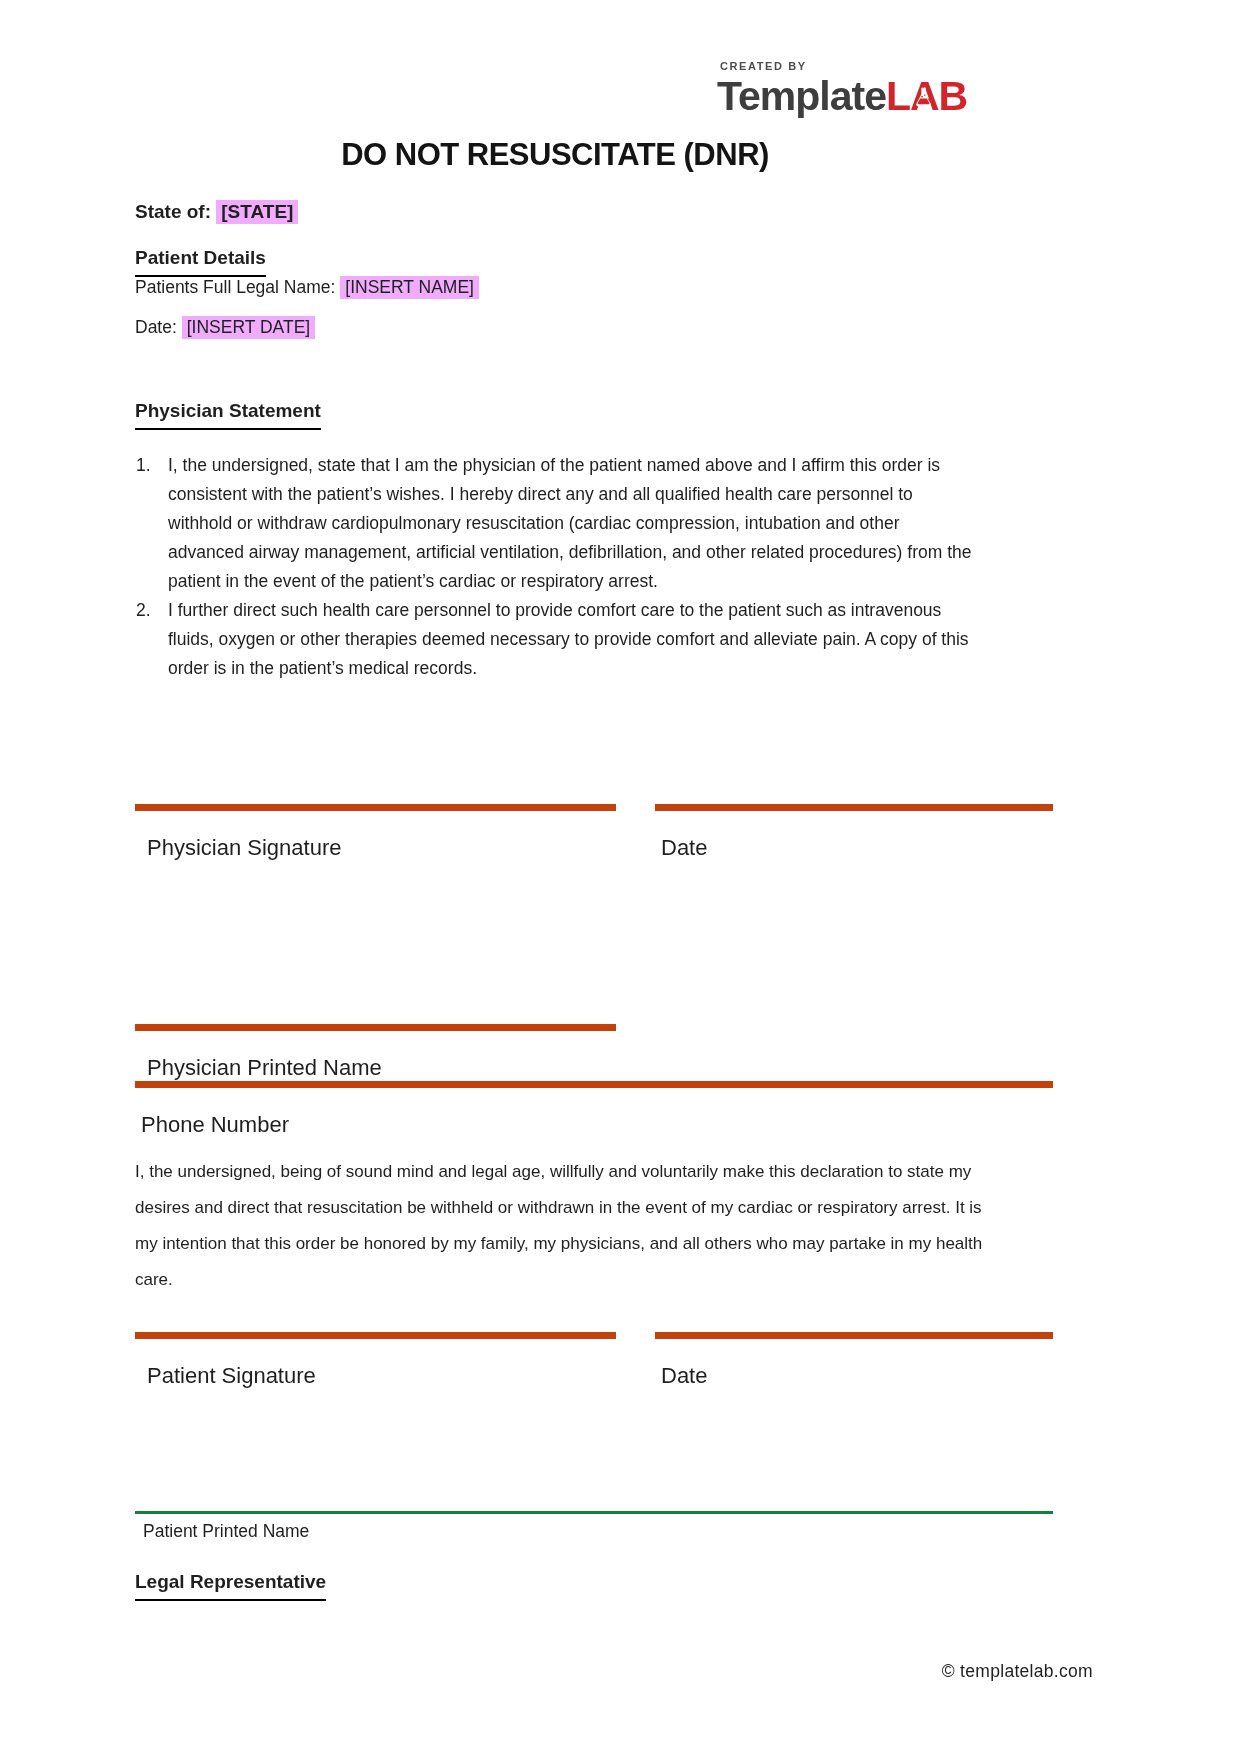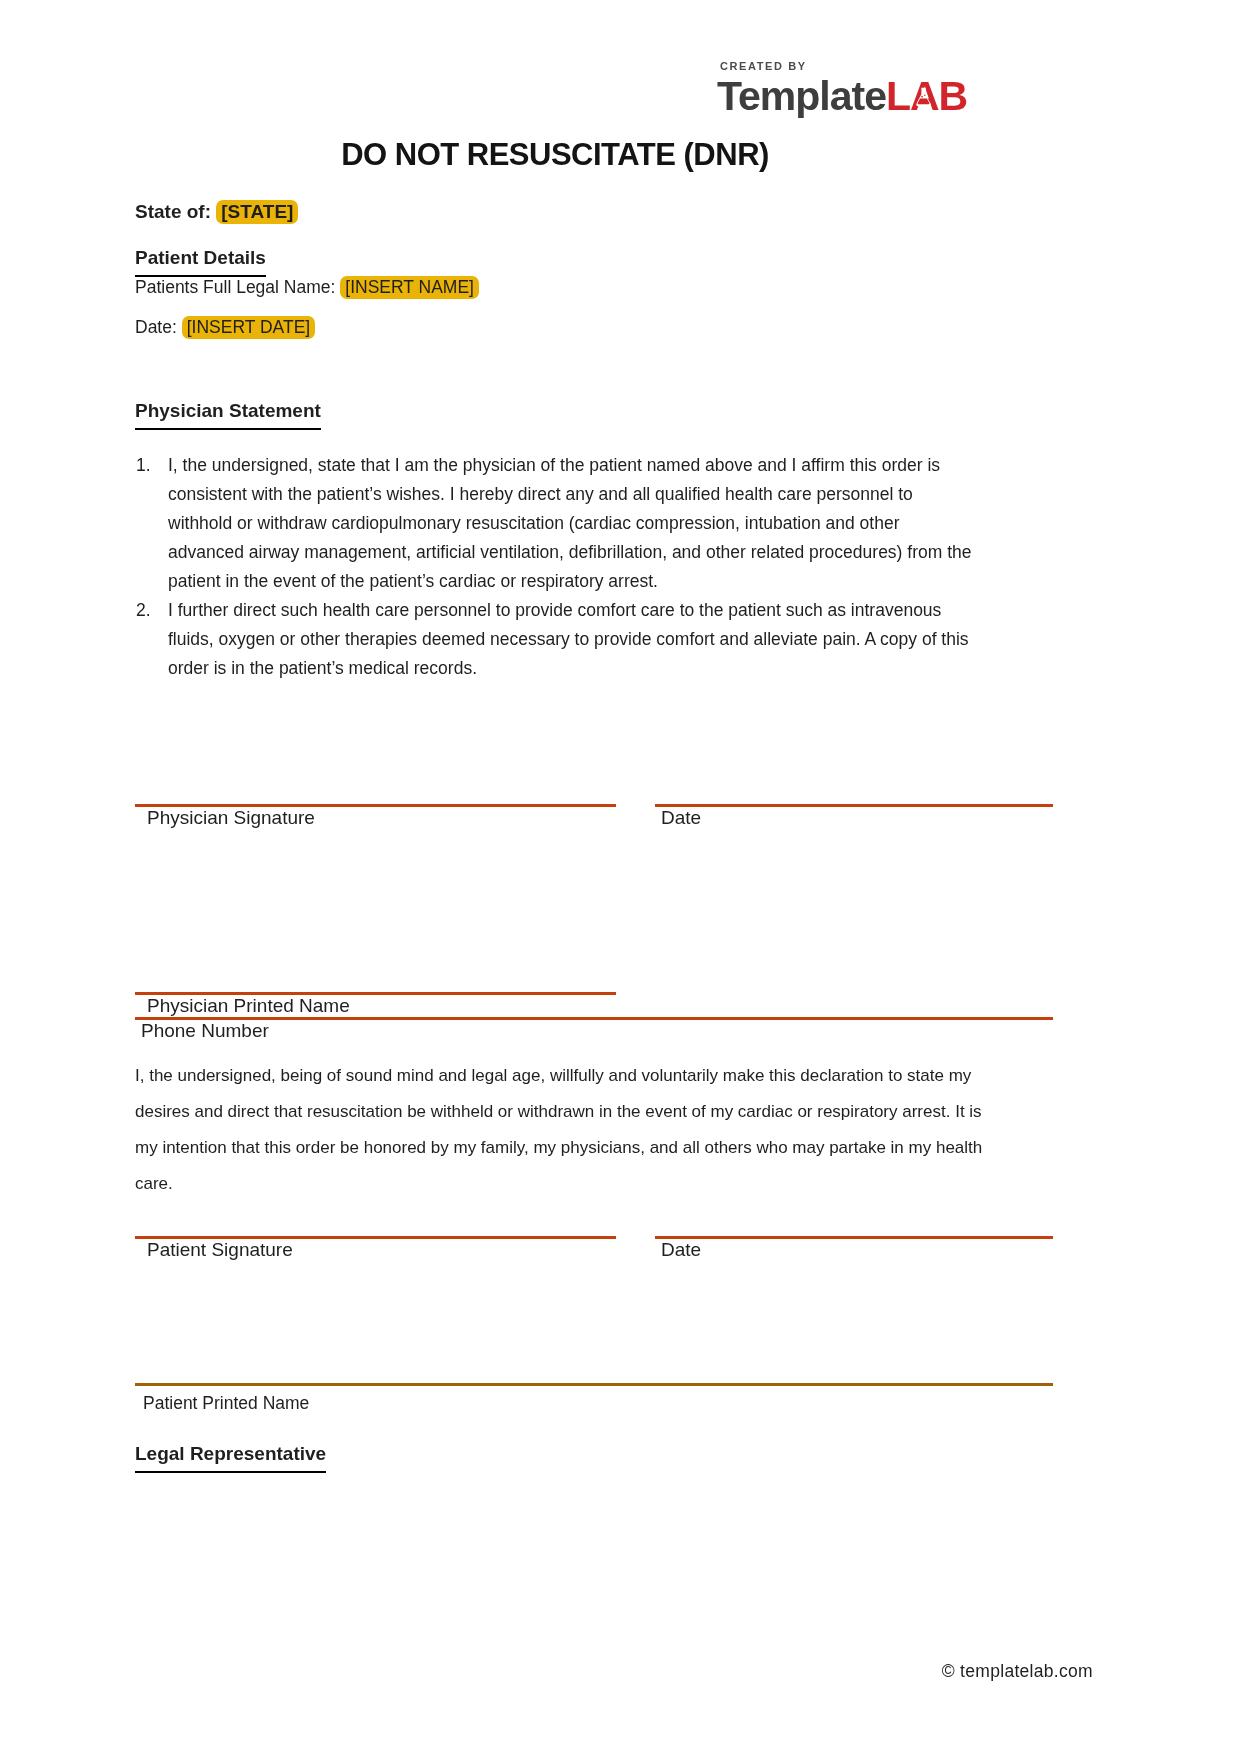--- a/index.html
+++ b/index.html
@@ -31,48 +31,48 @@
 
   
   .title {
     width: 840px; text-align: center;
     font-size: 31px; font-weight: bold; color: #141414;
     line-height: 38px; letter-spacing: -0.5px;
   }
 
   
   .state-line { margin-top: 27px; font-size: 19px; font-weight: bold; }
-  .hl { background: #eab308; padding: 1px 5px 2px 5px; border-radius: 7px; }
+  .hl { background: #f0abfc; padding: 1px 5px 2px 5px; }
   .section-heading {
     margin-top: 24px; font-size: 19px; font-weight: bold;
   }
   .section-heading > span {
     display: inline-block; border-bottom: 2px solid #000; padding-bottom: 6px;
   }
   .plain-line { font-size: 17.5px; }
   .plain-line + .plain-line { margin-top: 19px; }
 
   .physician-heading { margin-top: 62px; }
 
   
   .num-list { margin-top: 21px; width: 845px; font-size: 17.5px; }
   .num-item { display: flex; line-height: 29px; }
   .num-item .num { width: 33px; padding-left: 1px; flex: none; text-align: left; }
   .num-item .itext { flex: 1; }
 
   
   .sig-row { display: flex; width: 918px; }
-  .sig-col { border-top: 3px solid #c2410c; padding-top: 0; font-size: 19px; }
+  .sig-col { border-top: 7px solid #c2410c; padding-top: 24px; font-size: 22px; }
   .sig-col.left { width: 481px; padding-left: 12px; }
   .sig-spacer { width: 39px; flex: none; }
   .sig-col.right { flex: 1; padding-left: 6px; }
   .row-physician-sign { margin-top: 121px; }
   .row-physician-printed { margin-top: 163px; flex-direction: column; }
   .row-patient-sign { margin-top: 34px; }
-  .full-row { width: 918px; border-top: 3px solid #a16207; padding-top: 7px; padding-left: 8px; font-size: 17.5px; margin-top: 122px; }
+  .full-row { width: 918px; border-top: 3px solid #15803d; padding-top: 7px; padding-left: 8px; font-size: 17.5px; margin-top: 122px; }
 
   
   .patient-heading { margin-top: 76px; }
   .body-par { margin-top: 16px; width: 848px; font-size: 17px; line-height: 36px; }
 
   .legal-heading { margin-top: 29px; }
 
   
   .footer {
     position: absolute; top: 1661px; right: 147px;

